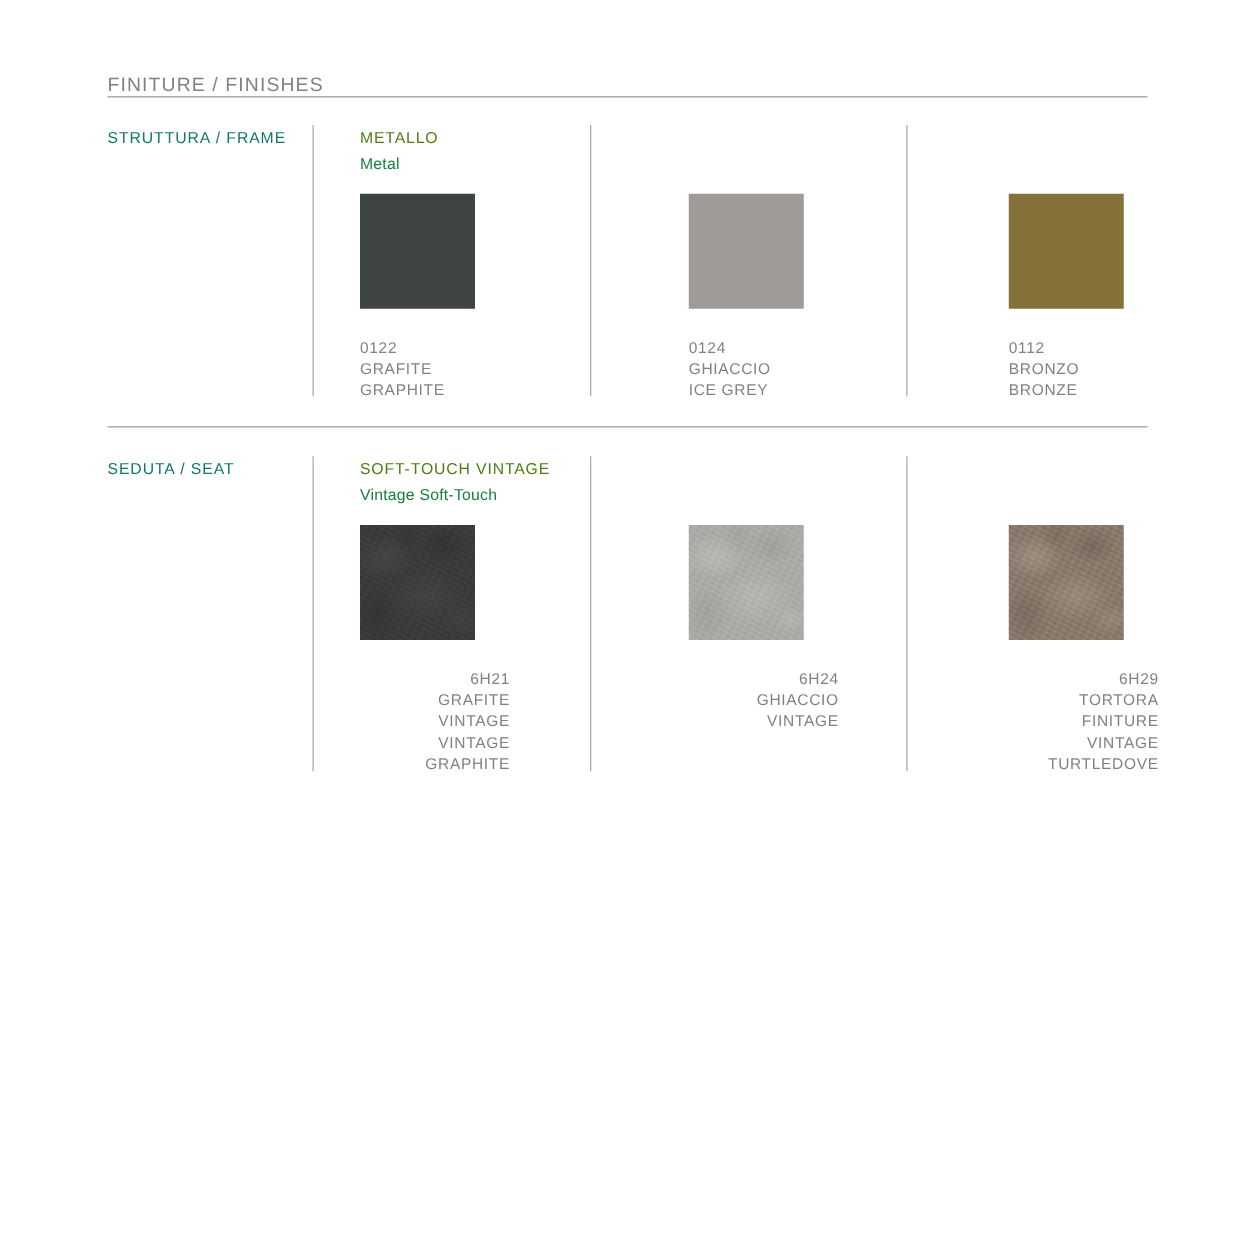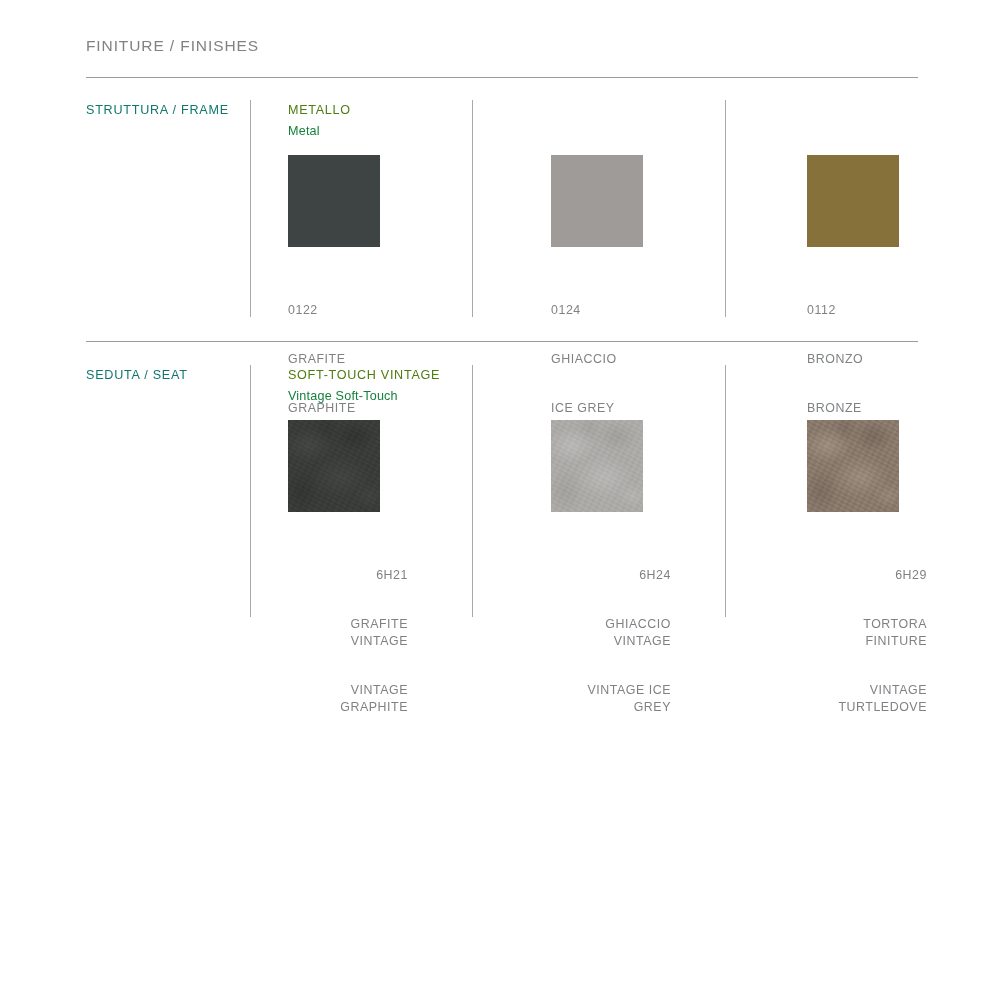--- a/index.html
+++ b/index.html
@@ -21,21 +21,21 @@
     position: relative;
     width: 1000px;
     height: 1000px;
     box-sizing: border-box;
   }
 
   
   .sheet-title {
     position: absolute;
     left: 86px;
-    top: 37px;
+    top: 60px;
     font-size: 15.5px;
     letter-spacing: 0.9px;
     color: #7f8285;
     white-space: nowrap;
   }
   .title-rule {
     position: absolute;
     left: 86px;
     top: 77px;
     width: 832px;
@@ -126,21 +126,21 @@
     left: 0;
     width: 120px;
     font-size: 12.4px;
     line-height: 17px;
     letter-spacing: 0.55px;
     color: #7f8285;
   }
   .row-frame .swatch-caption { top: 170px; }
   .row-seat  .swatch-caption { top: 170px; text-align: right; }
 
-  .cap-line { display: block; white-space: pre-line; margin-top: 32px; }
+  .cap-line { display: block; white-space: pre-line; }
 
   
   .tex {
     position: absolute;
     inset: 0;
     mix-blend-mode: overlay;
     opacity: 0.75;
   }
 </style>
 </head>
@@ -215,22 +215,20 @@
     </div>
 
     <div class="cell cell-2">
       <div class="swatch" id="sw-1-1" style="background: rgb(173, 171, 168);">
           <div class="tex" style="background: radial-gradient(34px 26px at 22% 28%, rgba(255, 255, 255, 0.22), rgba(255, 255, 255, 0) 70%), radial-gradient(30px 22px at 72% 18%, rgba(0, 0, 0, 0.18), rgba(0, 0, 0, 0) 70%), radial-gradient(40px 30px at 58% 62%, rgba(255, 255, 255, 0.18), rgba(255, 255, 255, 0) 72%), radial-gradient(26px 34px at 15% 78%, rgba(0, 0, 0, 0.16), rgba(0, 0, 0, 0) 70%), radial-gradient(22px 18px at 88% 82%, rgba(255, 255, 255, 0.14), rgba(255, 255, 255, 0) 70%), radial-gradient(18px 24px at 42% 8%, rgba(0, 0, 0, 0.12), rgba(0, 0, 0, 0) 72%), repeating-linear-gradient(27deg, rgba(0, 0, 0, 0.05) 0px, rgba(0, 0, 0, 0.05) 2px, rgba(255, 255, 255, 0.04) 2px, rgba(255, 255, 255, 0.04) 4px), repeating-linear-gradient(-63deg, rgba(0, 0, 0, 0.04) 0px, rgba(0, 0, 0, 0.04) 3px, rgba(255, 255, 255, 0.03) 3px, rgba(255, 255, 255, 0.03) 6px);"></div>
         </div>
       <div class="swatch-caption">
         <span class="cap-line">6H24</span>
         <span class="cap-line">GHIACCIO
 VINTAGE</span>
-        <span class="cap-line">VINTAGE ICE
-GREY</span>
       </div>
     </div>
 
     <div class="cell cell-3">
       <div class="swatch" id="sw-1-2" style="background: rgb(138, 122, 108);">
           <div class="tex" style="background: radial-gradient(34px 26px at 22% 28%, rgba(255, 255, 255, 0.22), rgba(255, 255, 255, 0) 70%), radial-gradient(30px 22px at 72% 18%, rgba(0, 0, 0, 0.18), rgba(0, 0, 0, 0) 70%), radial-gradient(40px 30px at 58% 62%, rgba(255, 255, 255, 0.18), rgba(255, 255, 255, 0) 72%), radial-gradient(26px 34px at 15% 78%, rgba(0, 0, 0, 0.16), rgba(0, 0, 0, 0) 70%), radial-gradient(22px 18px at 88% 82%, rgba(255, 255, 255, 0.14), rgba(255, 255, 255, 0) 70%), radial-gradient(18px 24px at 42% 8%, rgba(0, 0, 0, 0.12), rgba(0, 0, 0, 0) 72%), repeating-linear-gradient(27deg, rgba(0, 0, 0, 0.05) 0px, rgba(0, 0, 0, 0.05) 2px, rgba(255, 255, 255, 0.04) 2px, rgba(255, 255, 255, 0.04) 4px), repeating-linear-gradient(-63deg, rgba(0, 0, 0, 0.04) 0px, rgba(0, 0, 0, 0.04) 3px, rgba(255, 255, 255, 0.03) 3px, rgba(255, 255, 255, 0.03) 6px);"></div>
         </div>
       <div class="swatch-caption">
         <span class="cap-line">6H29</span>
         <span class="cap-line">TORTORA

